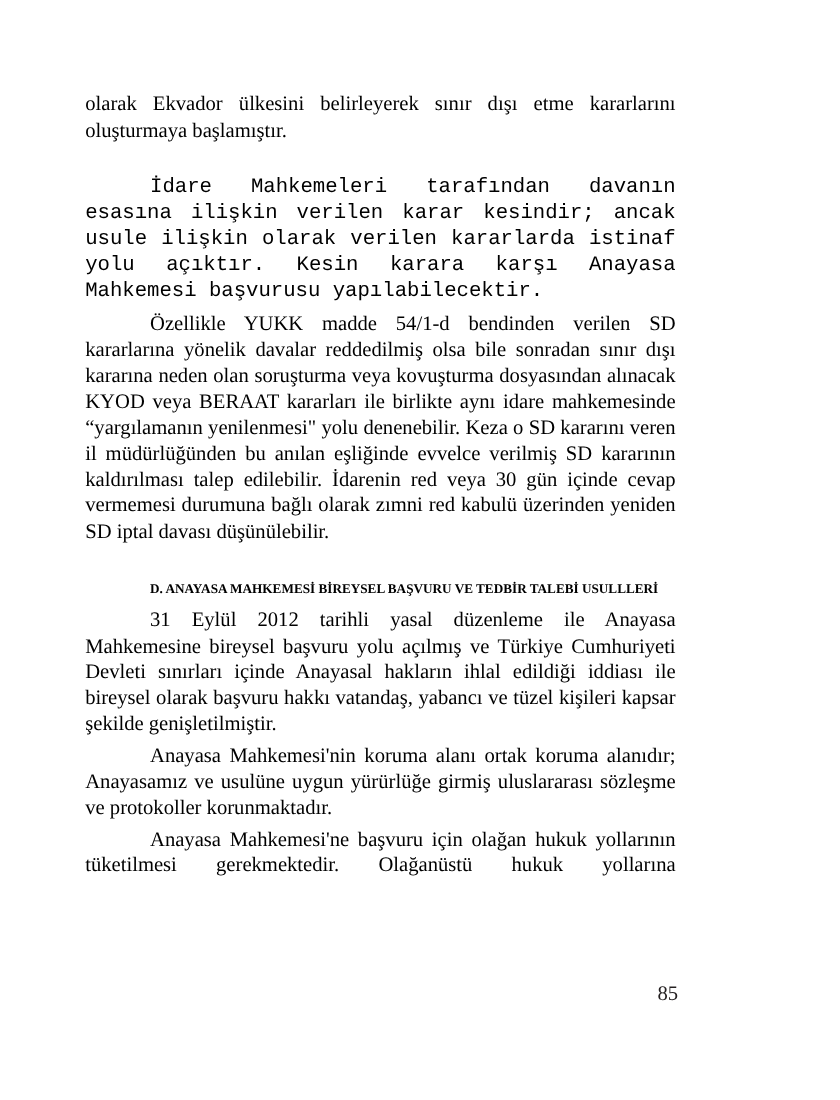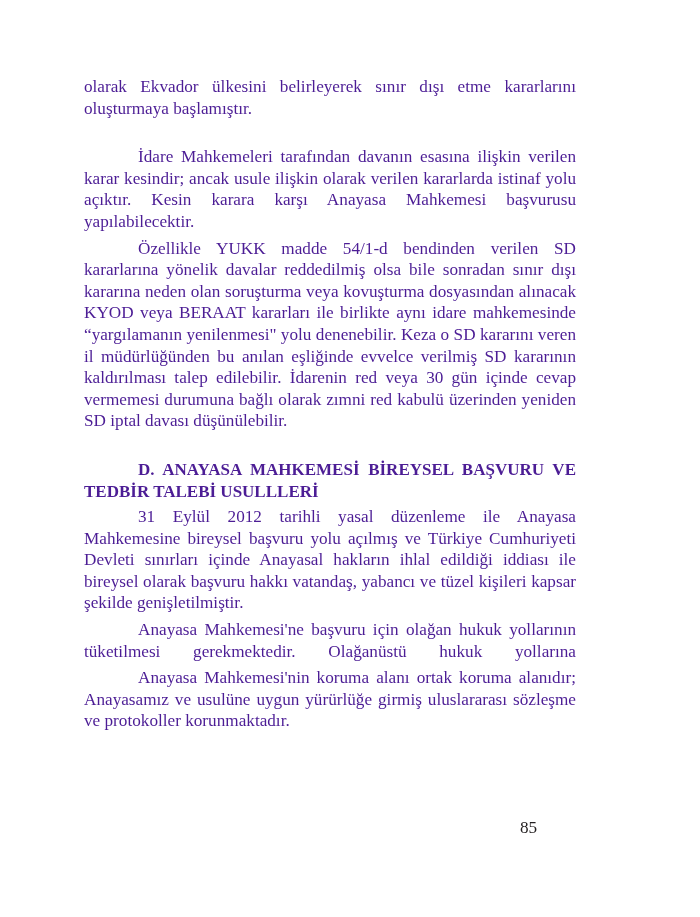--- a/index.html
+++ b/index.html
@@ -1,40 +1,40 @@
 <!DOCTYPE html>
 <html><head>
 <meta charset="utf-8">
 <style>
   html, body { margin: 0; padding: 0; background: #ffffff; }
   body { width: 700px; height: 917px; position: relative; overflow: hidden; }
   .page {
-    position: absolute; left: 84px; top: 76px; width: 492px;
+    position: absolute; left: 71px; top: 76px; width: 492px;
     font-family: "Liberation Serif", "DejaVu Serif", serif;
-    font-size: 17.2px; line-height: 21.6px; color: #4c1d95;
+    font-size: 17.2px; line-height: 21.6px; color: #000000;
   }
   p { margin: 0 0 5px 0; text-align: justify; text-indent: 54px; }
   p.cont { text-indent: 0; }
-  .gap-lg { margin-top: 27px; }
+  .gap-lg { margin-top: 27px; font-family: Liberation Mono, monospace; }
   .gap-xl { margin-top: 27px; }
   h2 {
-    margin: 0 0 4px 0; font-size: 17px; line-height: 21.6px; font-weight: bold;
+    margin: 0 0 4px 0; font-size: 11px; line-height: 21.6px; font-weight: bold;
     text-align: justify; text-indent: 54px;
   }
   .pagenum {
-    position: absolute; left: 520px; top: 818px; width: 45px; text-align: left;
+    position: absolute; left: 520px; top: 818px; width: 45px; text-align: right;
     font-family: "Liberation Serif", "DejaVu Serif", serif; font-size: 17.2px; color: #231f20;
   }
 </style>
 </head>
 <body>
 
 <div class="page">
   <p class="cont">olarak Ekvador ülkesini belirleyerek sınır dışı etme kararlarını oluşturmaya başlamıştır.</p>
   <p class="gap-lg">İdare Mahkemeleri tarafından davanın esasına ilişkin verilen karar kesindir; ancak usule ilişkin olarak verilen kararlarda istinaf yolu açıktır. Kesin karara karşı Anayasa Mahkemesi başvurusu yapılabilecektir.</p>
   <p>Özellikle YUKK madde 54/1-d bendinden verilen SD kararlarına yönelik davalar reddedilmiş olsa bile sonradan sınır dışı kararına neden olan soruşturma veya kovuşturma dosyasından alınacak KYOD veya BERAAT kararları ile birlikte aynı idare mahkemesinde “yargılamanın yenilenmesi" yolu denenebilir. Keza o SD kararını veren il müdürlüğünden bu anılan eşliğinde evvelce verilmiş SD kararının kaldırılması talep edilebilir. İdarenin red veya 30 gün içinde cevap vermemesi durumuna bağlı olarak zımni red kabulü üzerinden yeniden SD iptal davası düşünülebilir.</p>
   <h2 class="gap-xl">D. ANAYASA MAHKEMESİ BİREYSEL BAŞVURU VE TEDBİR TALEBİ USULLLERİ</h2>
   <p>31 Eylül 2012 tarihli yasal düzenleme ile Anayasa Mahkemesine bireysel başvuru yolu açılmış ve Türkiye Cumhuriyeti Devleti sınırları içinde Anayasal hakların ihlal edildiği iddiası ile bireysel olarak başvuru hakkı vatandaş, yabancı ve tüzel kişileri kapsar şekilde genişletilmiştir.</p>
+  <p>Anayasa Mahkemesi'nin koruma alanı ortak koruma alanıdır; Anayasamız ve usulüne uygun yürürlüğe girmiş uluslararası sözleşme ve protokoller korunmaktadır.</p>
   <p style="text-align-last: justify;">Anayasa Mahkemesi'ne başvuru için olağan hukuk yollarının tüketilmesi gerekmektedir. Olağanüstü hukuk yollarına</p>
-  <p>Anayasa Mahkemesi'nin koruma alanı ortak koruma alanıdır; Anayasamız ve usulüne uygun yürürlüğe girmiş uluslararası sözleşme ve protokoller korunmaktadır.</p>
 </div>
 
 <div class="pagenum">85</div>
 
 </body></html>

